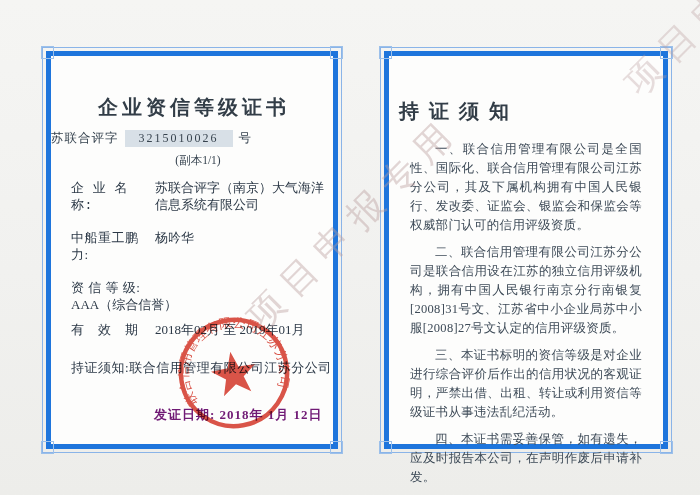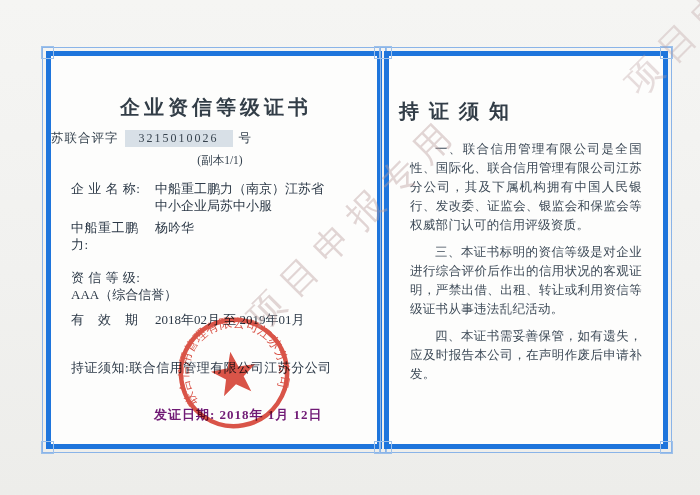--- a/index.html
+++ b/index.html
@@ -25,21 +25,21 @@
   
   .page{
     position:absolute;top:51px;height:398px;box-sizing:border-box;
     background:#fdfdfc;
     border:5px solid #1e75dc;
     z-index:2;
   }
   .page::before{ 
     content:"";position:absolute;inset:-9px;border:1px solid #8ab4e8;pointer-events:none;
   }
-  .page-left{left:46px;width:336px;padding-left:20px;}
+  .page-left{left:46px;width:292px;padding-left:20px;}
   .page-right{left:384px;width:284px;}
   .corner{
     position:absolute;width:11px;height:11px;border:1px solid #9cc0ea;background:transparent;z-index:3;
   }
   .c-tl{left:-10px;top:-10px;} .c-tr{right:-10px;top:-10px;}
   .c-bl{left:-10px;bottom:-10px;} .c-br{right:-10px;bottom:-10px;}
 
   
   .cert-title{
     position:absolute;left:0;right:0;top:38px;text-align:center;
@@ -53,21 +53,21 @@
   .cert-no-num{
     display:inline-block;background:#d8e0e7;color:#37434e;
     padding:1px 14px;margin:0 6px;letter-spacing:2px;font-size:12px;
   }
   .copy-line{
     position:absolute;left:12px;right:0;top:97px;text-align:center;
     font-size:11.5px;color:#35424e;
   }
   .fields{position:absolute;left:20px;top:124px;width:254px;}
   .field-row{display:flex;font-size:13px;color:#2c3947;line-height:17px;}
-  .fr-1{margin-bottom:5px;}
+  .fr-1{margin-bottom:15px;font-family:Liberation Mono, monospace;}
   .fr-2{margin-bottom:16px;}
   .fr-3{margin-bottom:8px;flex-direction:column;}
   .f-label{width:84px;flex-shrink:0;letter-spacing:.5px;}
   .f-value{flex:1;}
   .issuer-row{
     position:absolute;left:20px;top:303px;font-size:13px;color:#2c3947;letter-spacing:.5px;z-index:4;
   }
   .date-row{
     position:absolute;left:103px;top:350px;font-size:13px;color:#701a75;letter-spacing:1px;z-index:4;font-weight:bold;
   }
@@ -106,21 +106,21 @@
 
     <div class="cert-no-line">
       <span>苏联合评字</span><span class="cert-no-num">3215010026</span><span>号</span>
     </div>
 
     <div class="copy-line">(副本1/1)</div>
 
     <div class="fields">
       <div class="field-row fr-1">
         <span class="f-label">企 业 名 称:</span>
-        <span class="f-value">中船重工鹏力（南京）江苏省中小企业局苏中小服</span>
+        <span class="f-value">苏联合评字（南京）大气海洋信息系统有限公司</span>
       </div>
       <div class="field-row fr-2">
         <span class="f-label">中船重工鹏力:</span>
         <span class="f-value">杨吟华</span>
       </div>
       <div class="field-row fr-3">
         <span class="f-label">资 信 等 级:</span>
         <span class="f-value">AAA（综合信誉）</span>
       </div>
       <div class="field-row fr-4">
@@ -151,18 +151,19 @@
   <div class="page page-right">
     <div class="corner c-tl"></div>
     <div class="corner c-tr"></div>
     <div class="corner c-bl"></div>
     <div class="corner c-br"></div>
 
     <div class="notice-title">持证须知</div>
 
     <div class="notice-body">
       <p>一、联合信用管理有限公司是全国性、国际化、联合信用管理有限公司江苏分公司，其及下属机构拥有中国人民银行、发改委、证监会、银监会和保监会等权威部门认可的信用评级资质。</p>
+      <p>二、联合信用管理有限公司江苏分公司是联合信用设在江苏的独立信用评级机构，拥有中国人民银行南京分行南银复[2008]31号文、江苏省中小企业局苏中小服[2008]27号文认定的信用评级资质。</p>
       <p>三、本证书标明的资信等级是对企业进行综合评价后作出的信用状况的客观证明，严禁出借、出租、转让或利用资信等级证书从事违法乱纪活动。</p>
       <p>四、本证书需妥善保管，如有遗失，应及时报告本公司，在声明作废后申请补发。</p>
     </div>
   </div>
 
 </div>
 
 </body></html>

